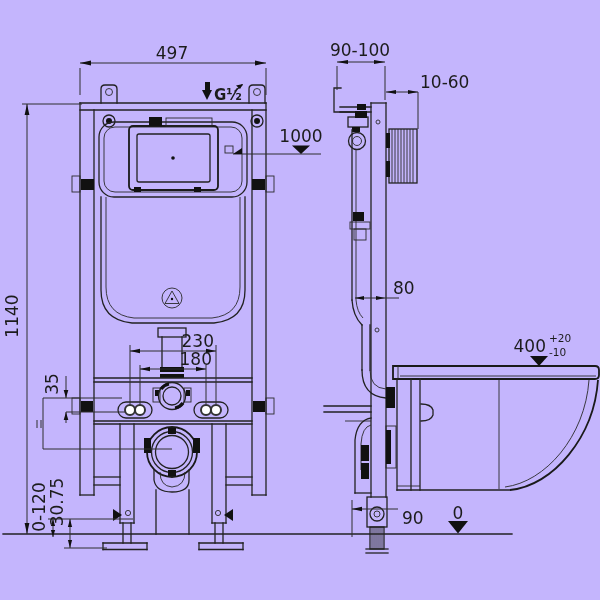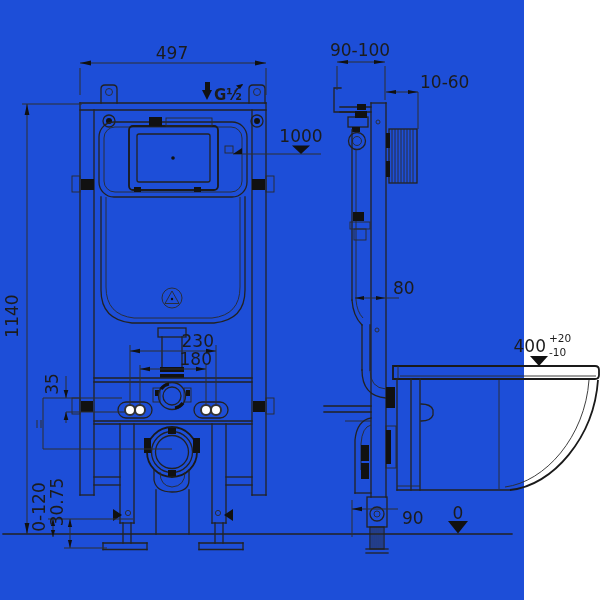--- a/index.html
+++ b/index.html
@@ -1,16 +1,16 @@
 <!DOCTYPE html>
 <html><head>
 <meta charset="utf-8">
 <style>
   html,body{margin:0;padding:0;background:#fff;}
-  #wrap{width:524px;height:600px;background:#1d4ed8;}
+  #wrap{width:600px;height:600px;background:#c4b5fd;}
   svg text{fill:#1c1c1c;font-family:"DejaVu Sans",sans-serif;font-size:17px;}
   .ln{stroke:#222;stroke-width:1.3;fill:none;stroke-linecap:square;}
   .thin{stroke:#2a2a2a;stroke-width:0.9;fill:none;}
   .thk{stroke:#1a1a1a;stroke-width:1.8;fill:none;}
   .dim{stroke:#2e2e2e;stroke-width:1;fill:none;}
   .blk{fill:#111;stroke:none;}
   .small{font-size:10.5px;}
   .glabel{font-size:15px;font-weight:600;}
 </style>
 </head>

